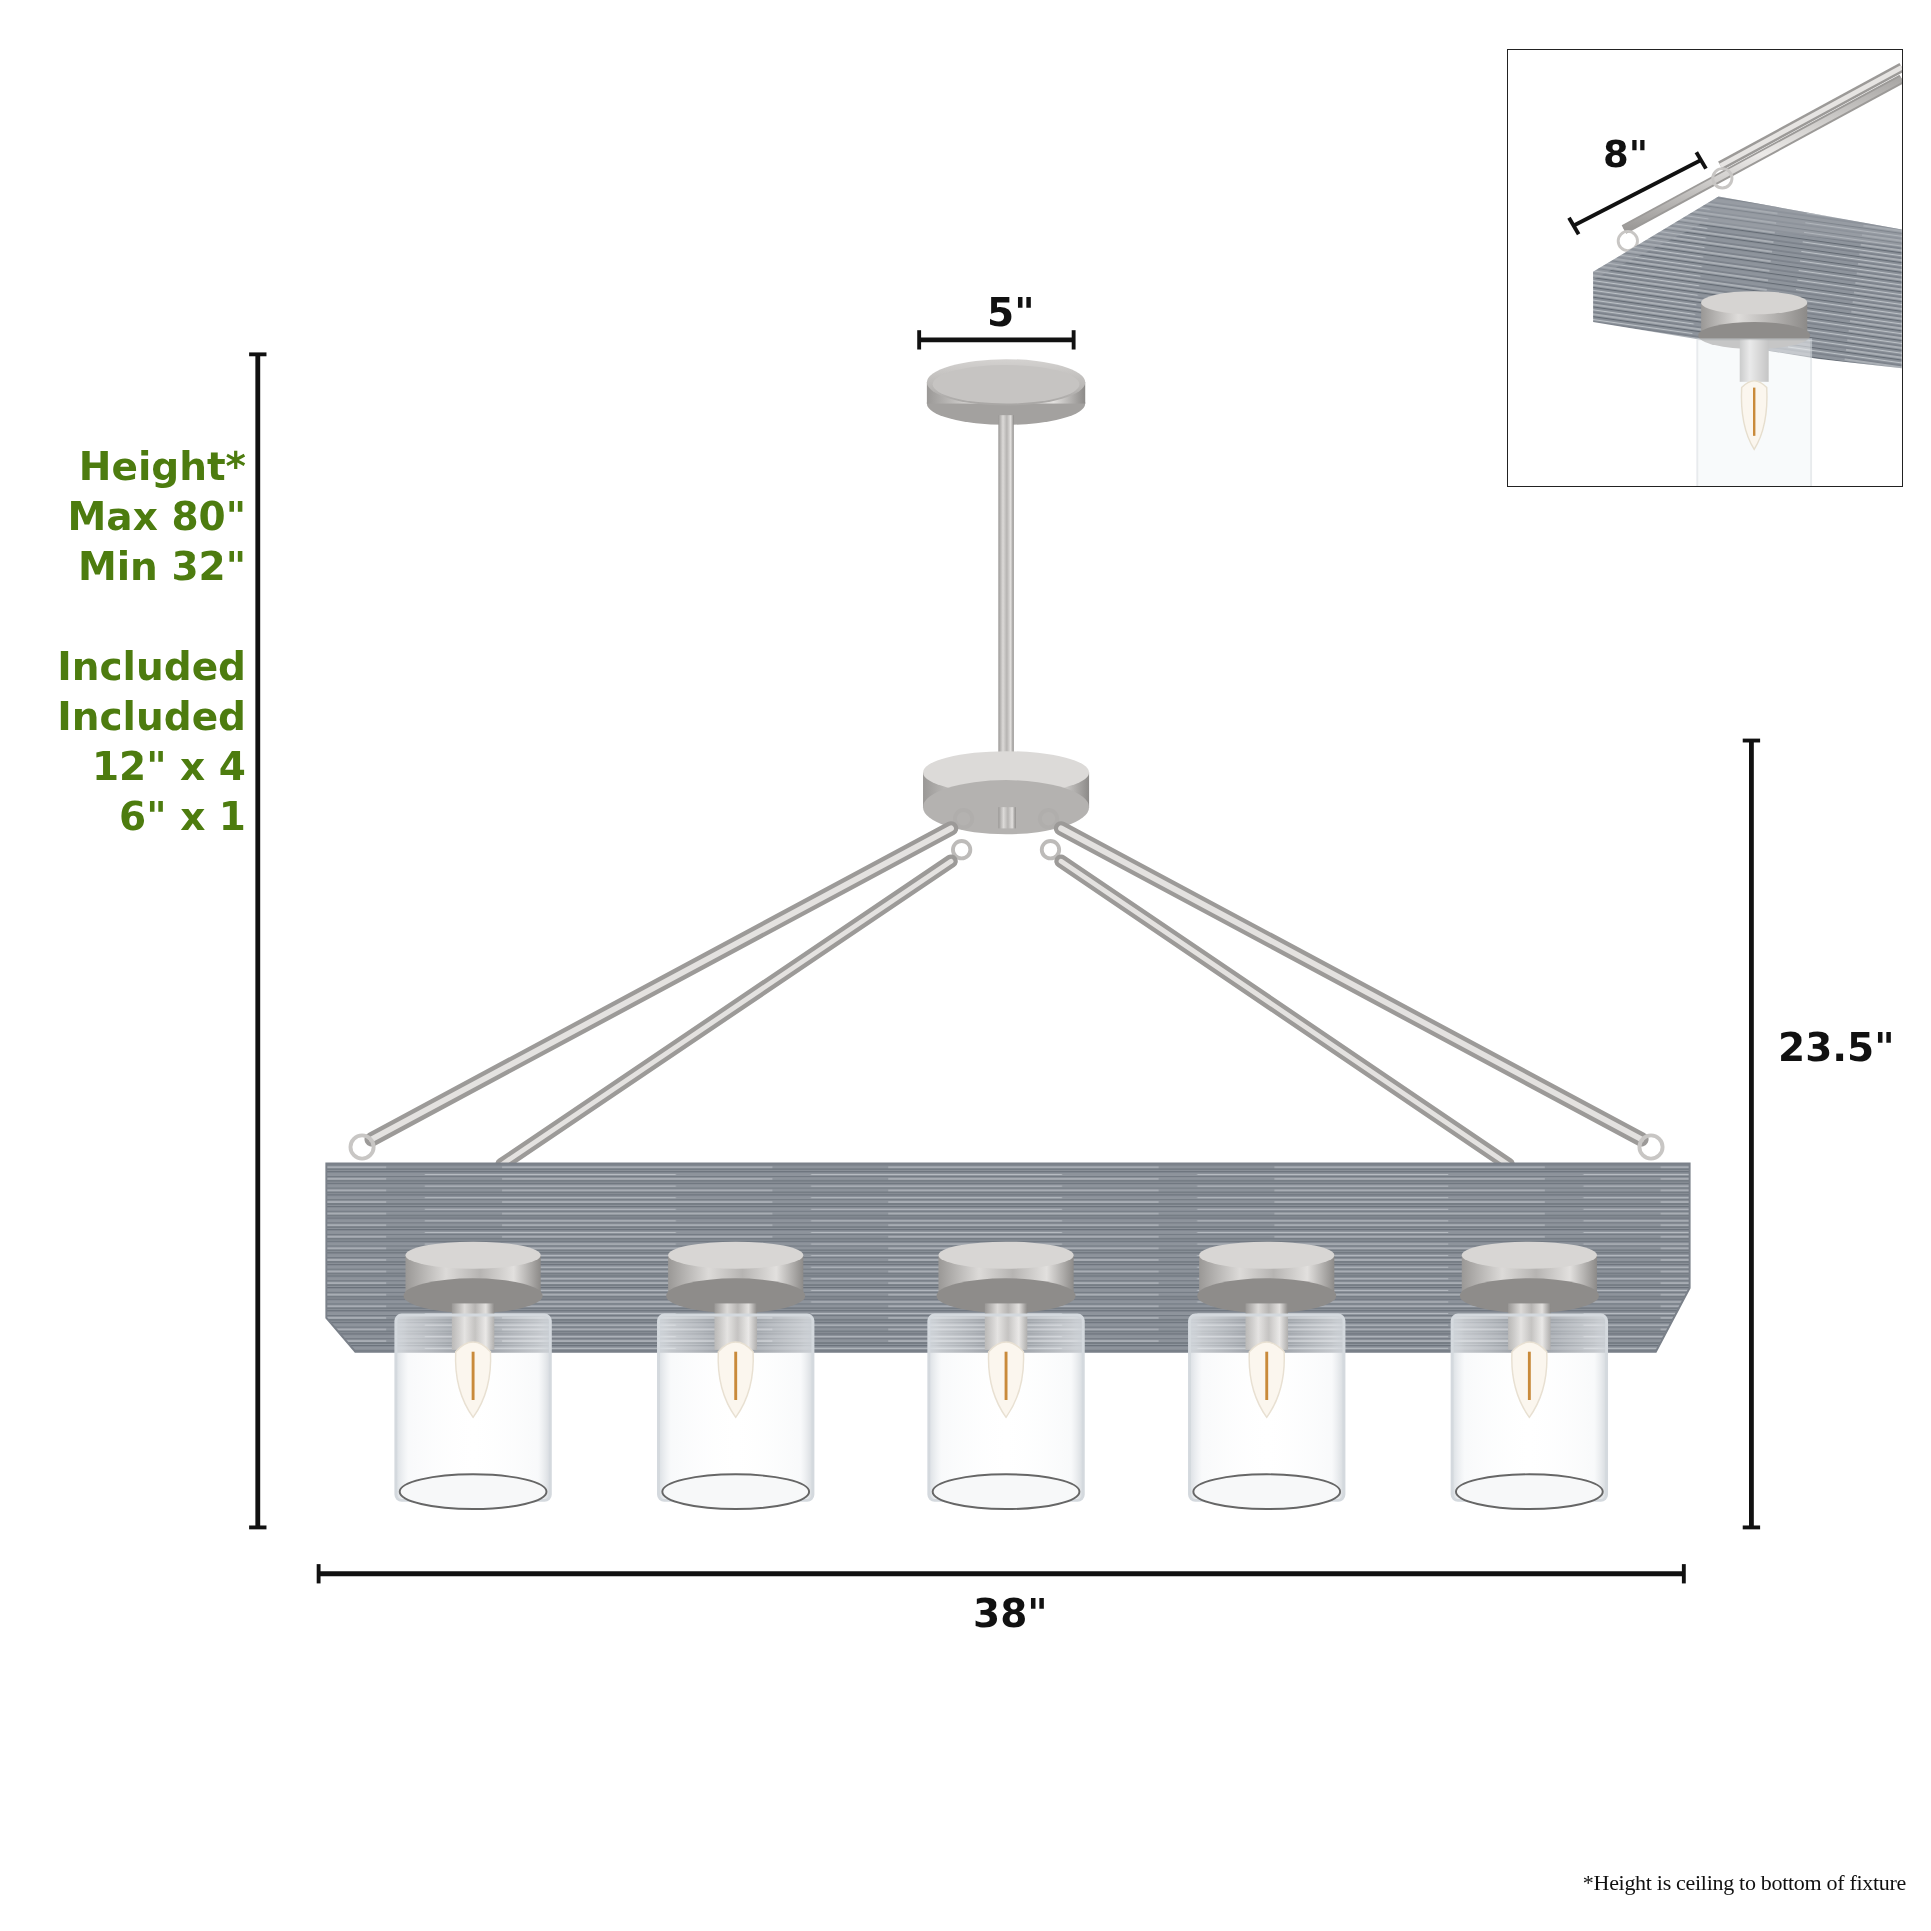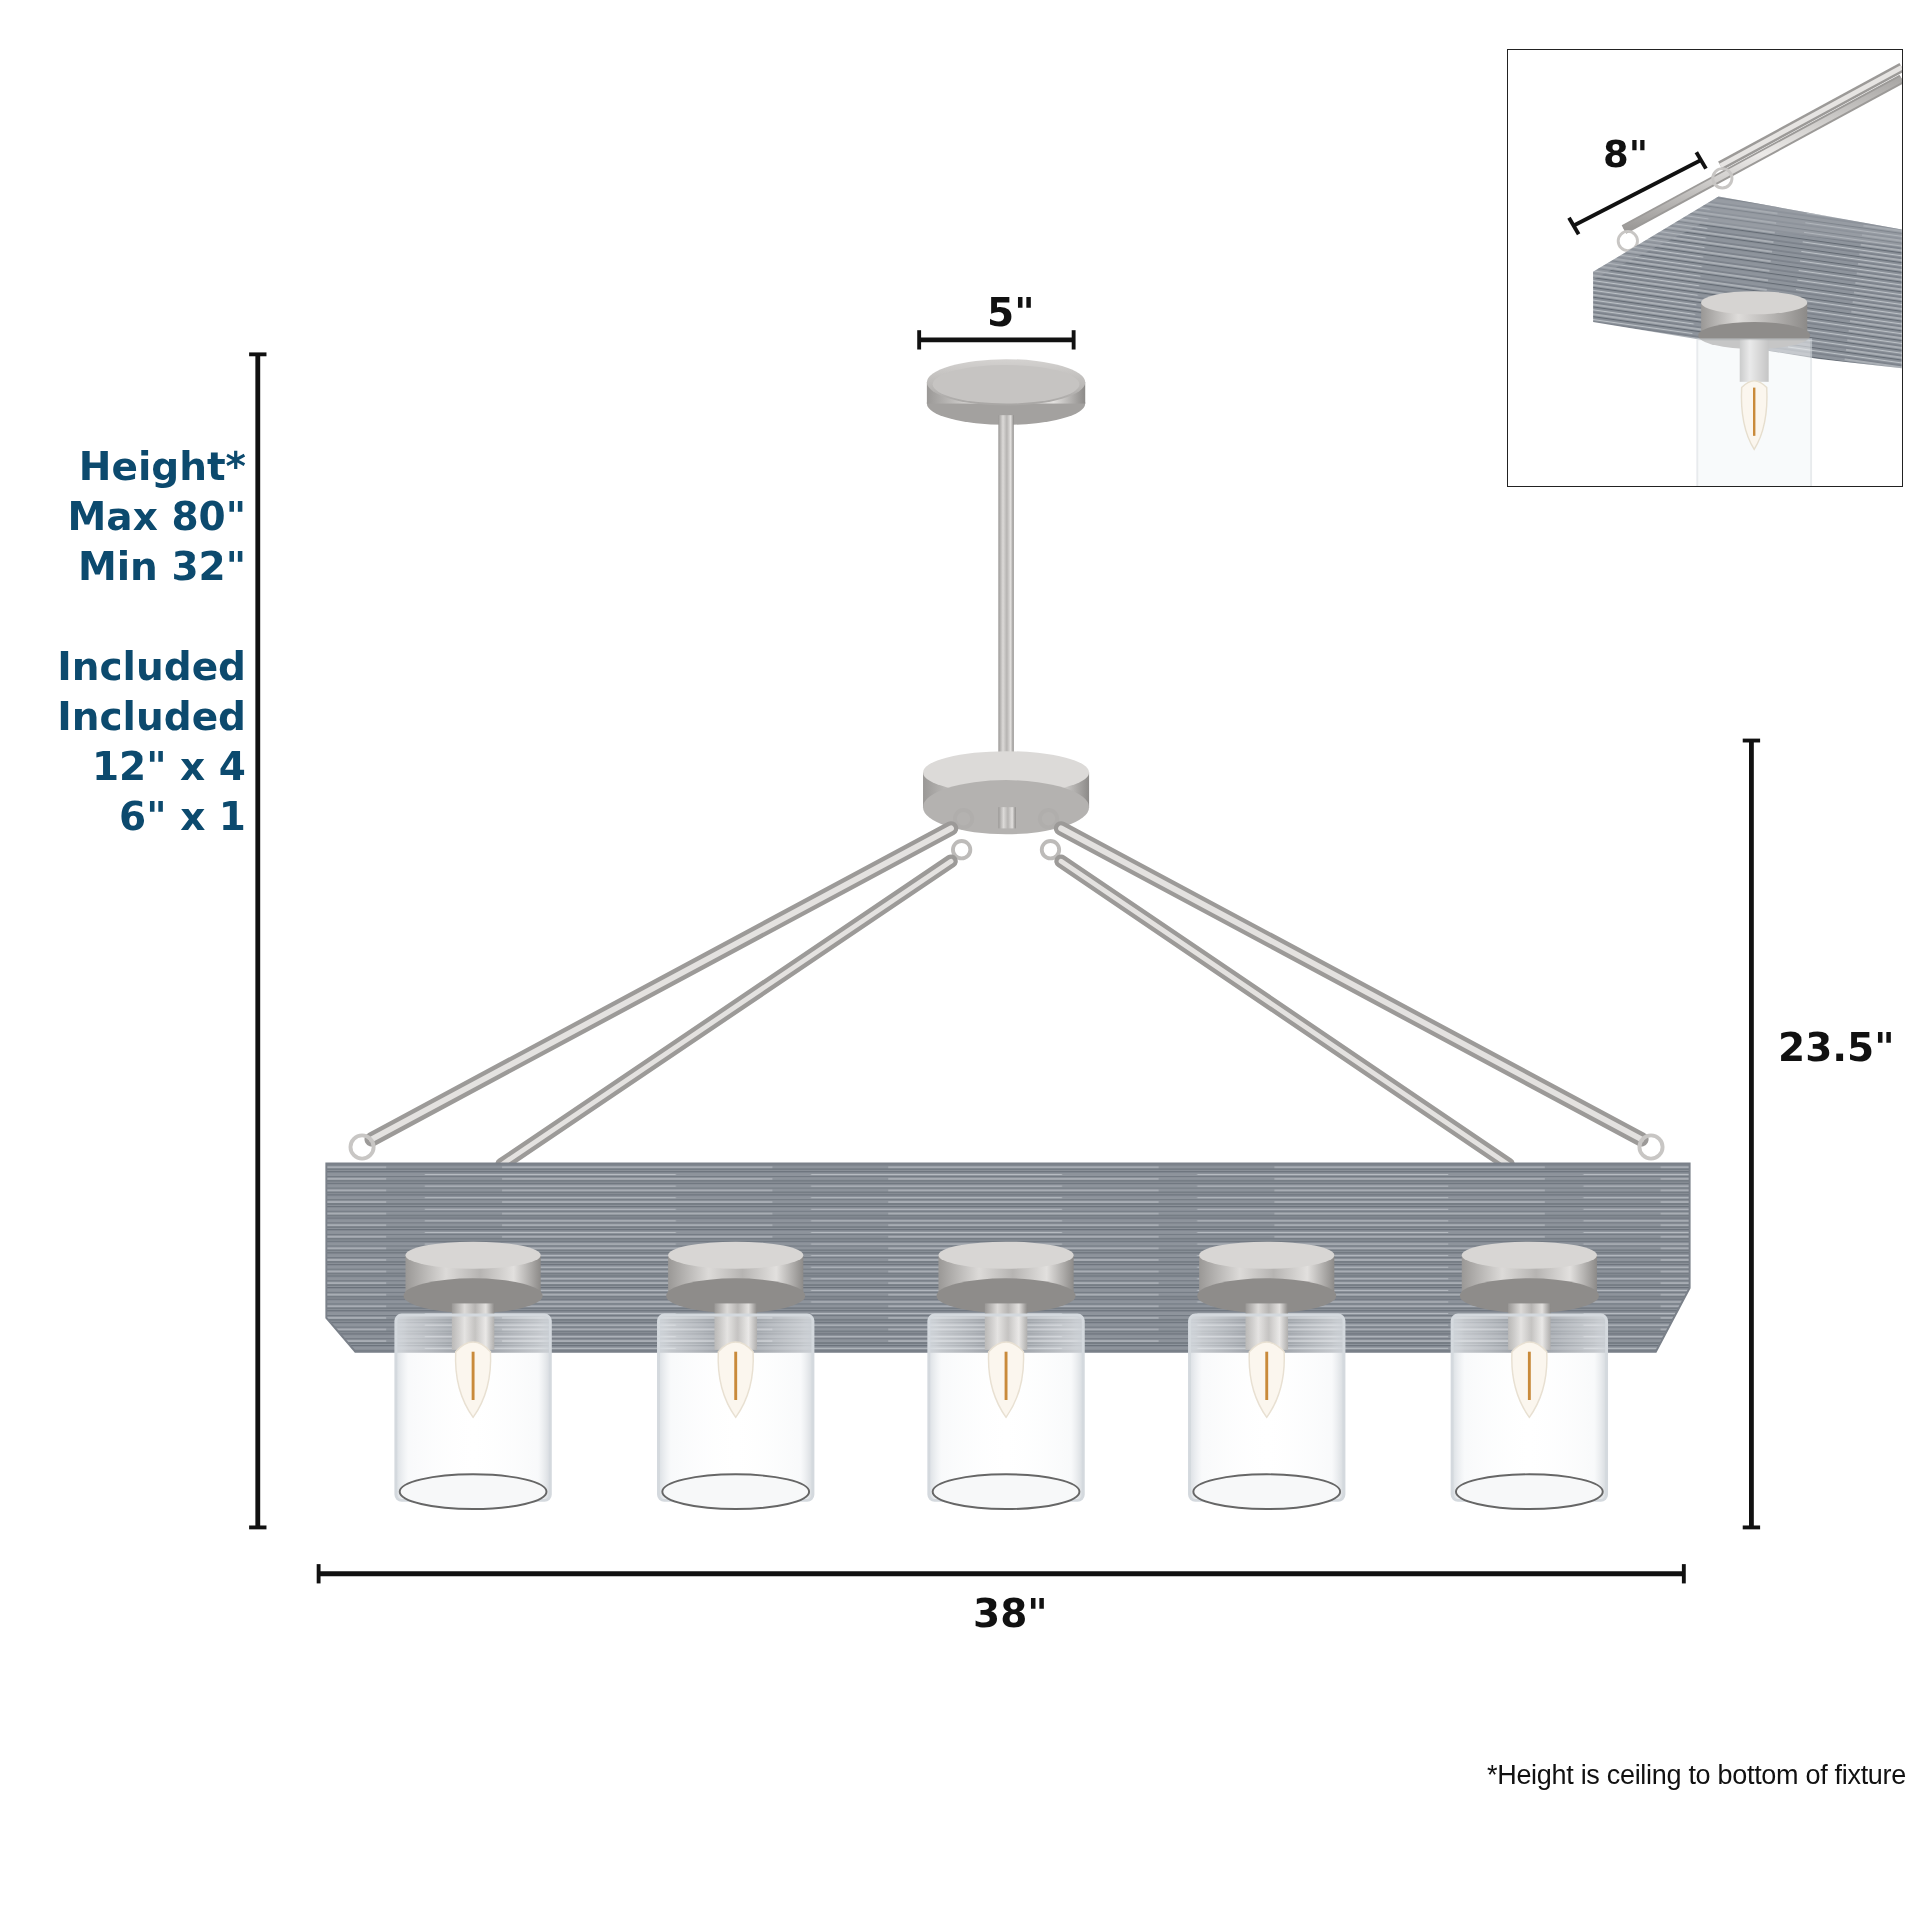--- a/index.html
+++ b/index.html
@@ -23,30 +23,30 @@
       white-space: nowrap;
     }
     .left-text {
       position: absolute;
       right: 1685px;
       text-align: right;
       font-family: "DejaVu Sans", sans-serif;
       font-weight: 600;
       font-size: 39px;
       line-height: 50px;
-      color: #0c4a6e;
+      color: #4d7c0f;
     }
     .left-text .line { display: block; }
     .left-text .gap { display: block; height: 50px; }
     .footnote {
       position: absolute;
       right: 25px;
-      top: 1760px;
-      font-family: Liberation Sans, sans-serif;
-      font-size: 27px;
+      top: 1870px;
+      font-family: Liberation Serif, serif;
+      font-size: 22px;
       color: #111;
       letter-spacing: -0.3px;
     }
     svg { position: absolute; left: 0; top: 0; }
     .inset {
       position: absolute;
       left: 1507px;
       top: 49px;
       width: 394px;
       height: 436px;

